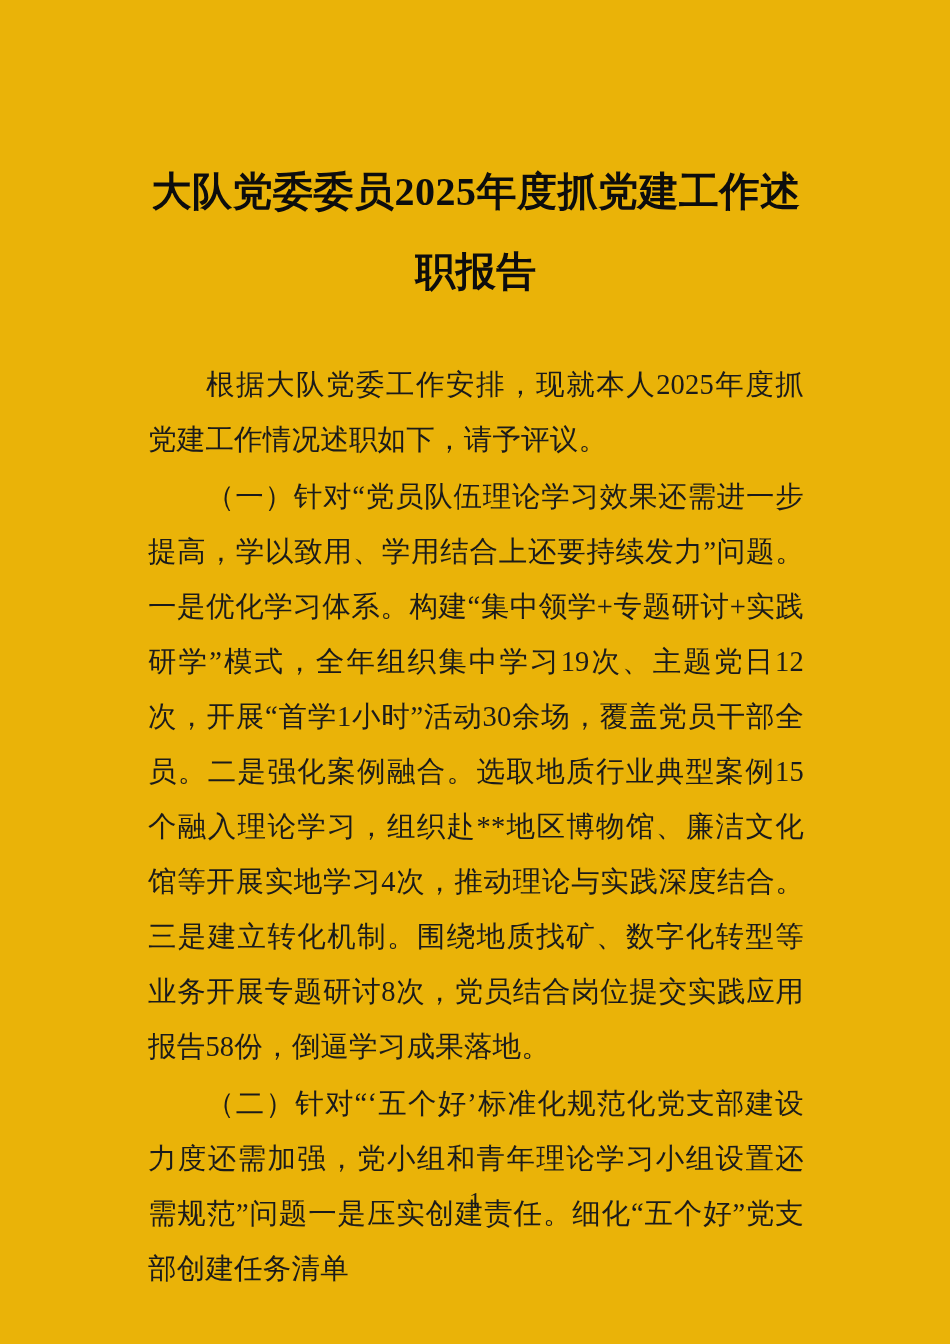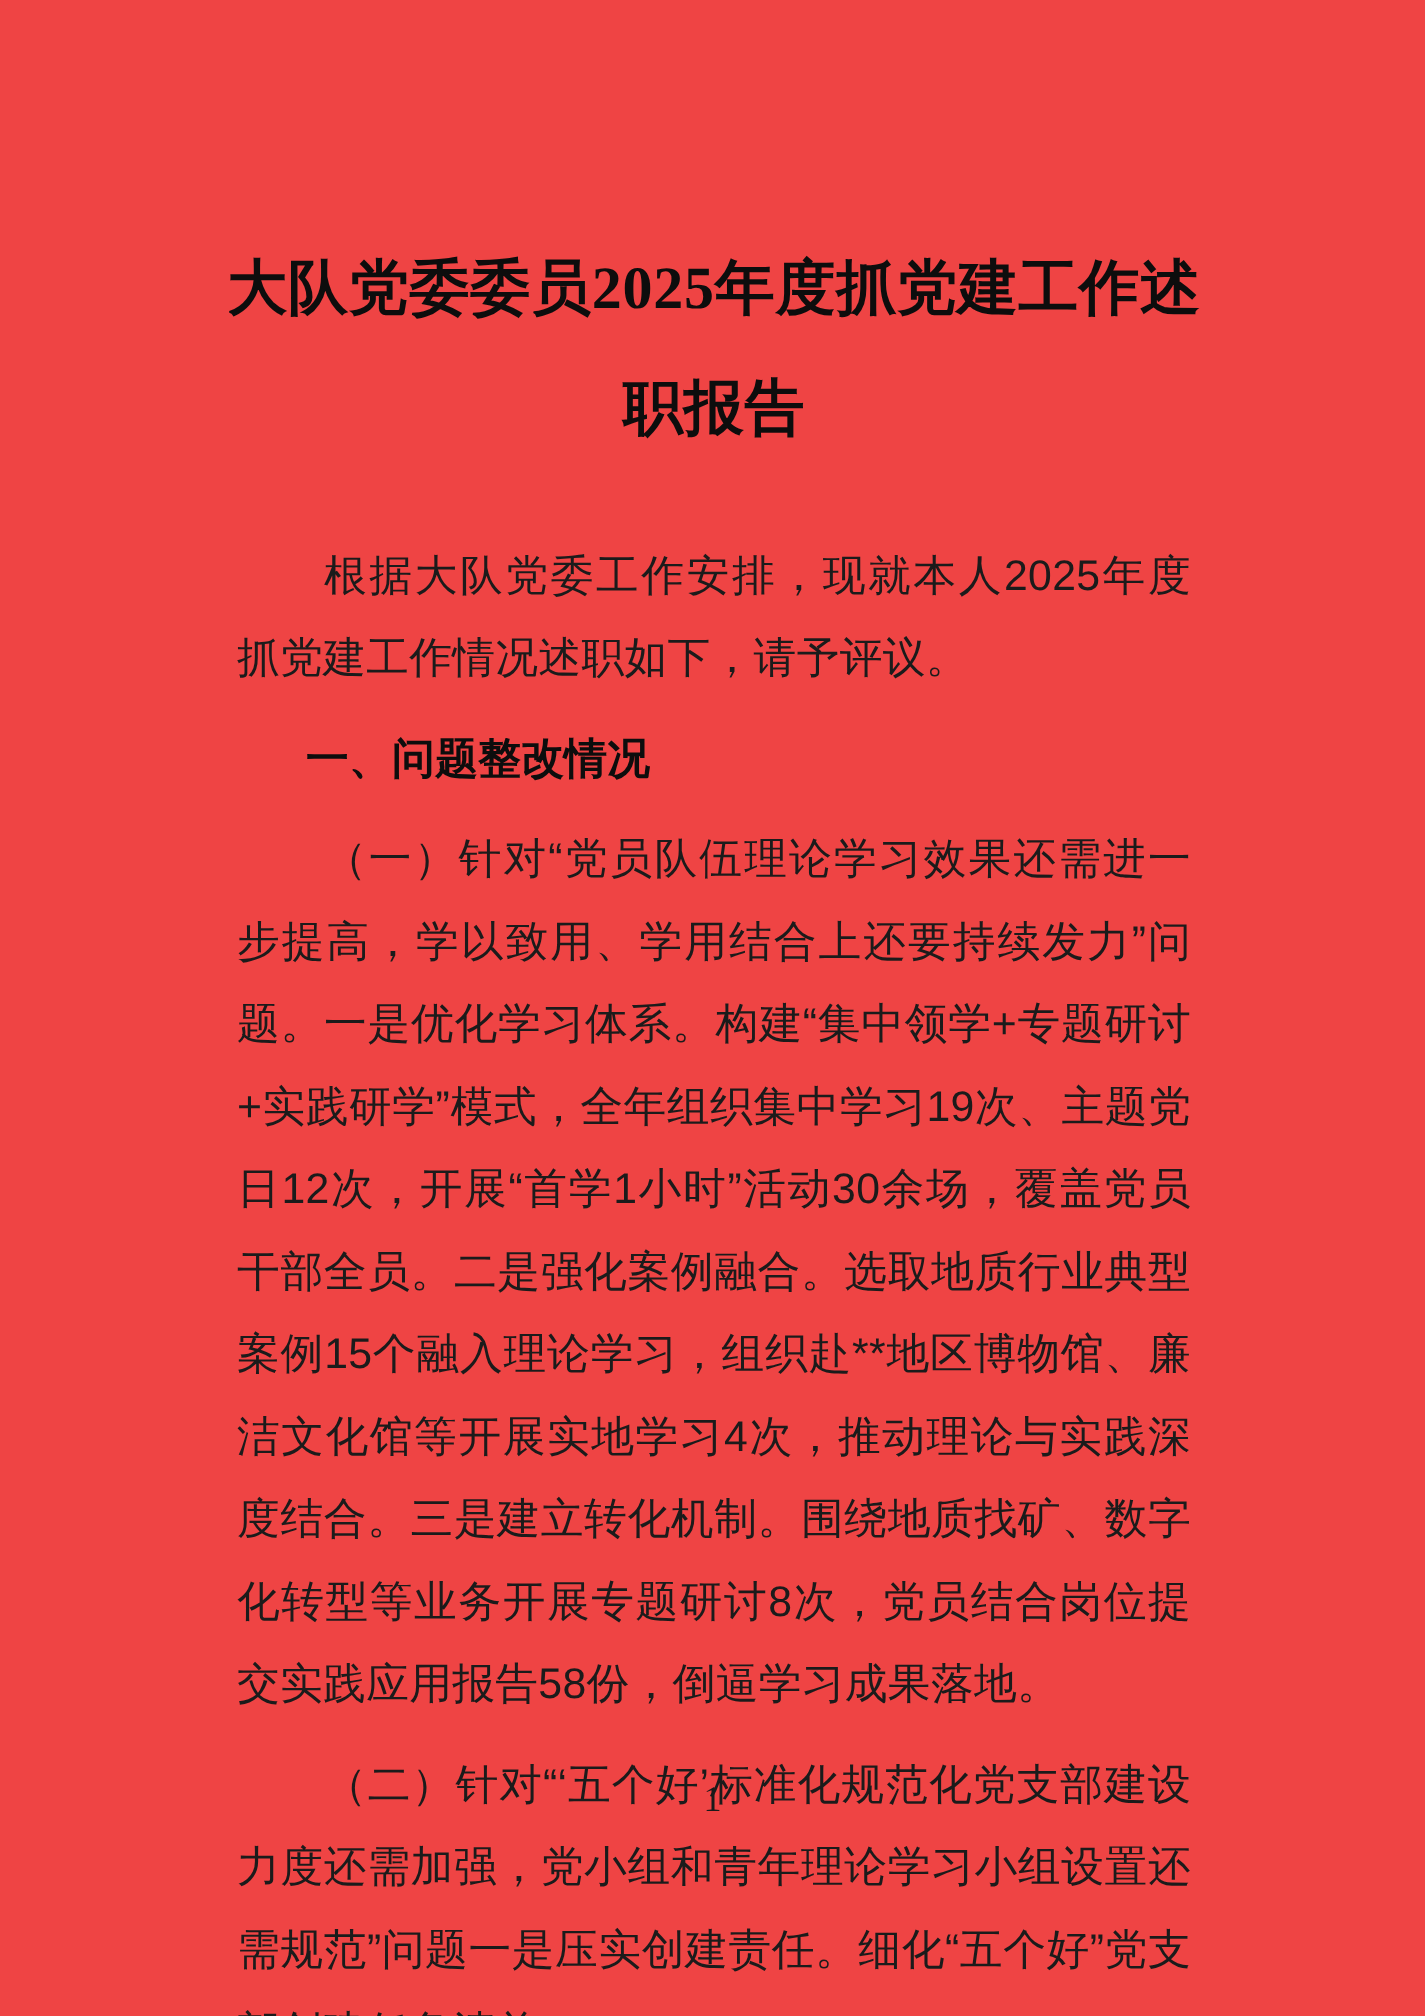--- a/index.html
+++ b/index.html
@@ -15,21 +15,21 @@
     position: relative;
     overflow: hidden;
     -webkit-font-smoothing: antialiased;
   }
 
   .page {
     position: relative;
     width: 950px;
     height: 1344px;
     box-sizing: border-box;
-    background: #ef4444;
+    background: #eab308;
   }
 
   .content {
     position: absolute;
     left: 146px;
     top: 0;
     width: 660px;
   }
 
   
@@ -41,22 +41,22 @@
     font-size: 40px;
     line-height: 80px;
     text-align: center;
     letter-spacing: 0.5px;
     color: #0d0d0d;
     white-space: normal;
   }
 
   
   .para {
-    margin: 12px;
-    font-family: Liberation Sans, sans-serif;
+    margin: 2px;
+    font-family: Liberation Serif, serif;
     font-size: 28.5px;
     line-height: 55px;
     text-align: justify;
     text-justify: inter-character;
     text-indent: 58px;
     color: #1b1b1b;
     letter-spacing: 0.2px;
   }
 
   .para.first-para {
@@ -92,21 +92,20 @@
 <body>
 
 <div class="page">
 
   <div class="content">
 
     <h1 class="doc-title">大队党委委员2025年度抓党建工作述职报告</h1>
 
     <p class="para first-para">根据大队党委工作安排，现就本人2025年度抓党建工作情况述职如下，请予评议。</p>
 
-    <h2 class="section-heading">一、问题整改情况</h2>
 
 
     <p class="para">（一）针对“党员队伍理论学习效果还需进一步提高，学以致用、学用结合上还要持续发力”问题。一是优化学习体系。构建“集中领学+专题研讨+实践研学”模式，全年组织集中学习19次、主题党日12次，开展“首学1小时”活动30余场，覆盖党员干部全员。二是强化案例融合。选取地质行业典型案例15个融入理论学习，组织赴**地区博物馆、廉洁文化馆等开展实地学习4次，推动理论与实践深度结合。三是建立转化机制。围绕地质找矿、数字化转型等业务开展专题研讨8次，党员结合岗位提交实践应用报告58份，倒逼学习成果落地。</p>
 
     <p class="para">（二）针对“‘五个好’标准化规范化党支部建设力度还需加强，党小组和青年理论学习小组设置还需规范”问题一是压实创建责任。细化“五个好”党支部创建任务清单</p>
 
   </div>
 
   <div class="page-number">1</div>
 

